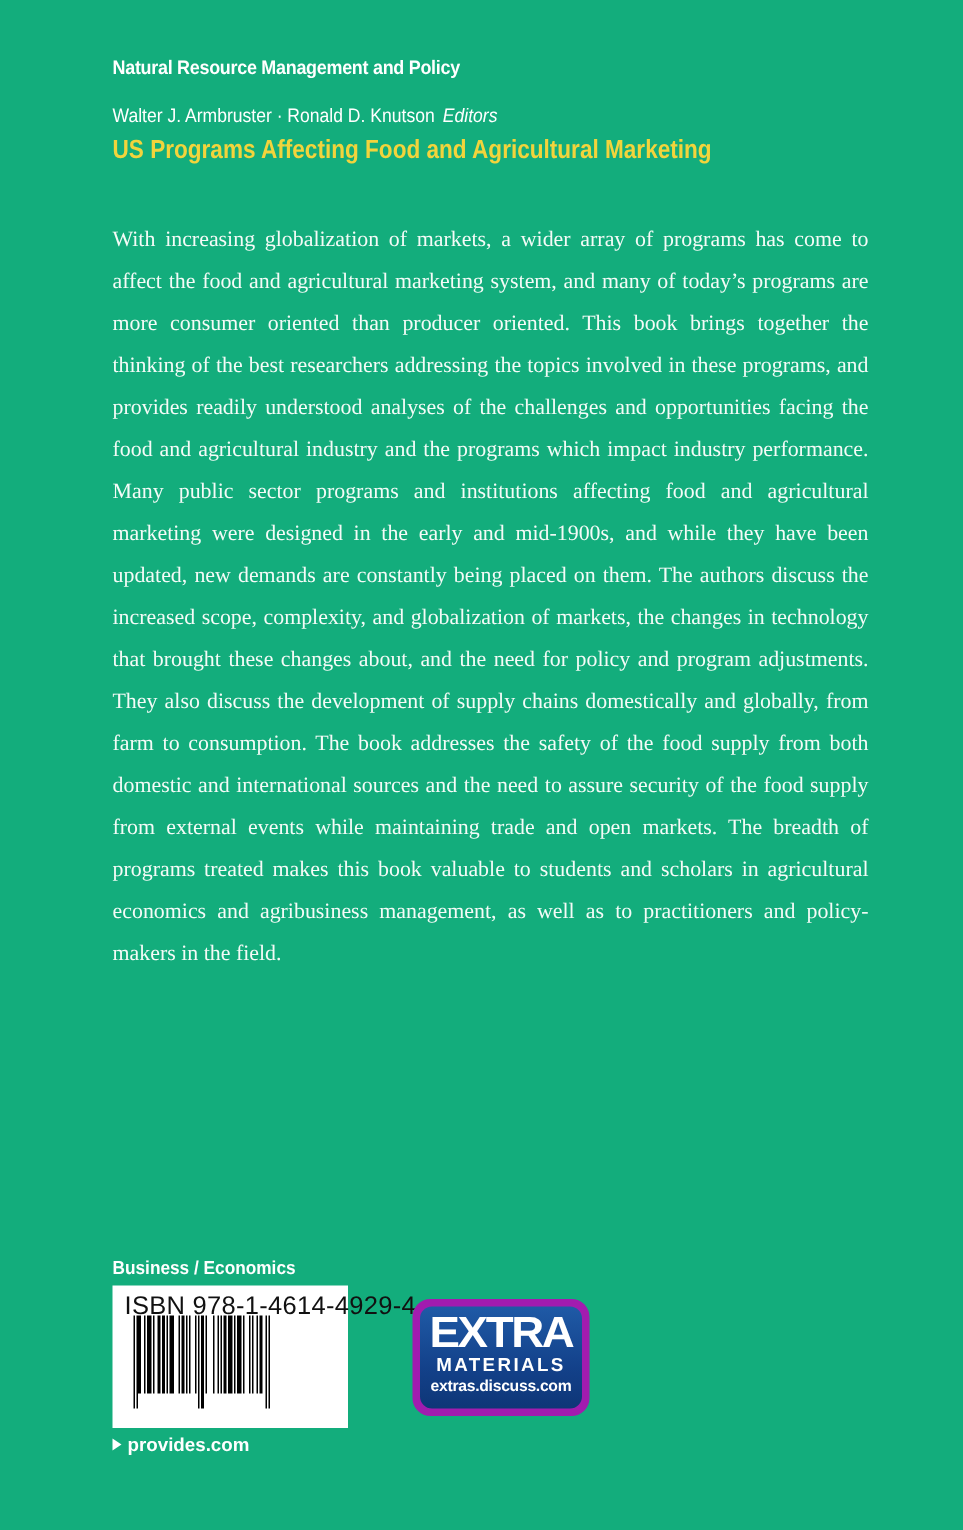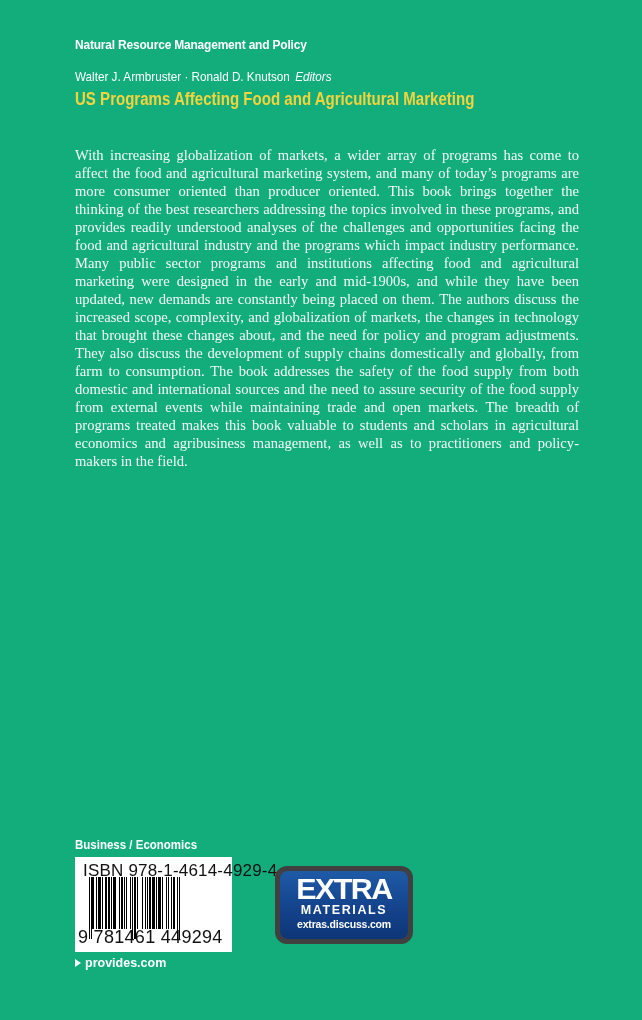--- a/index.html
+++ b/index.html
@@ -51,21 +51,21 @@
       transform-origin: left top;
       white-space: nowrap;
     }
     .blurb {
       position: absolute;
       left: 75px;
       top: 146px;
       width: 504px;
       font-family: "Liberation Serif", serif;
       font-size: 14.6px;
-      line-height: 18px;
+      line-height: 28px;
       color: #f4fbf7;
       text-align: justify;
       margin: 0;
     }
     .category {
       position: absolute;
       left: 75px;
       top: 838px;
       font-size: 12.5px;
       font-weight: bold;
@@ -131,23 +131,23 @@
     .springer-link .arrow {
       width: 0; height: 0;
       border-top: 4px solid transparent;
       border-bottom: 4px solid transparent;
       border-left: 6px solid #ffffff;
     }
     .extra-badge {
       position: absolute;
       left: 275px;
       top: 866px;
-      width: 138px;
+      width: 118px;
       height: 78px;
-      background: #404040;
+      background: #a21caf;
       border-radius: 12px;
     }
     .extra-inner {
       position: absolute;
       left: 5px; top: 5px; right: 5px; bottom: 5px;
       background: linear-gradient(180deg, #1f5aa6 0%, #13418a 60%, #0e3677 100%);
       border-radius: 8px;
       text-align: center;
       color: #fff;
     }
@@ -248,21 +248,20 @@
       <span style="width: 1.1px;"></span>
       <span class="gap" style="width: 2.2px;"></span>
       <span style="width: 1.1px;"></span>
       <span class="gap" style="width: 1.1px;"></span>
       <span style="width: 2.2px;"></span>
       <span class="gap" style="width: 1.1px;"></span>
       <span class="guard" style="width: 1.1px;"></span>
       <span class="gap" style="width: 1.1px;"></span>
       <span class="guard" style="width: 1.1px;"></span>
     </div>
-  <div class="barcode-digits">9 781461 449294</div>
 </div>
 
 <div class="springer-link">
   <span class="arrow"></span>
   <span>provides.com</span>
 </div>
 
 <div class="extra-badge">
   <div class="extra-inner">
     <div class="extra-word">EXTRA</div>

